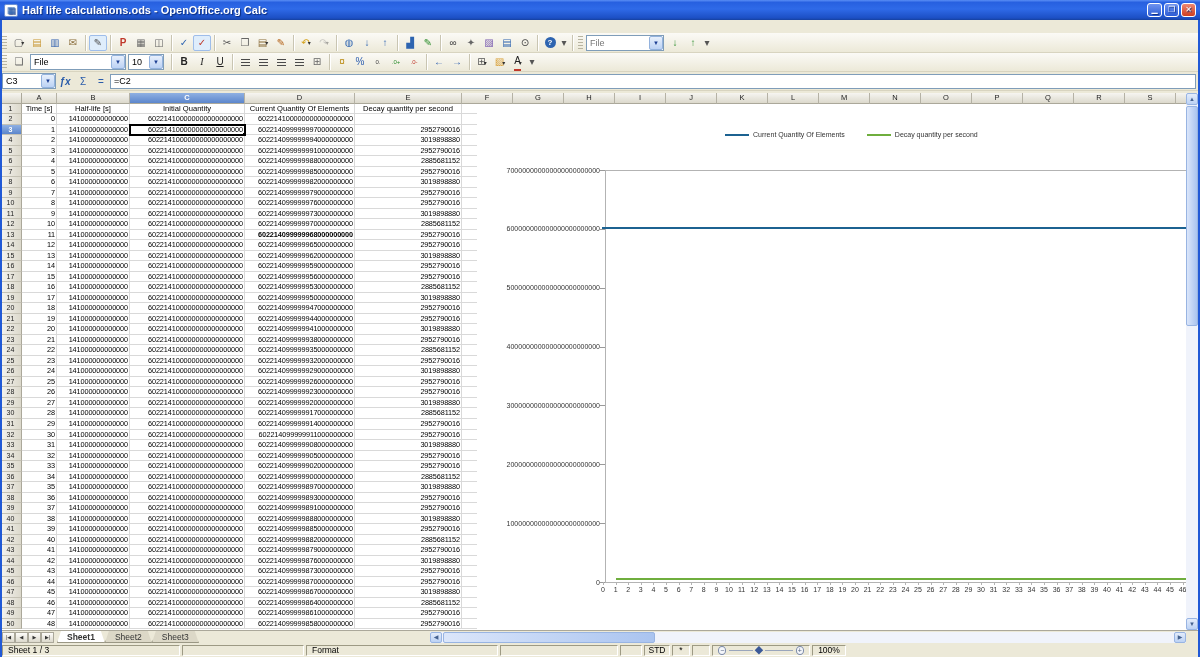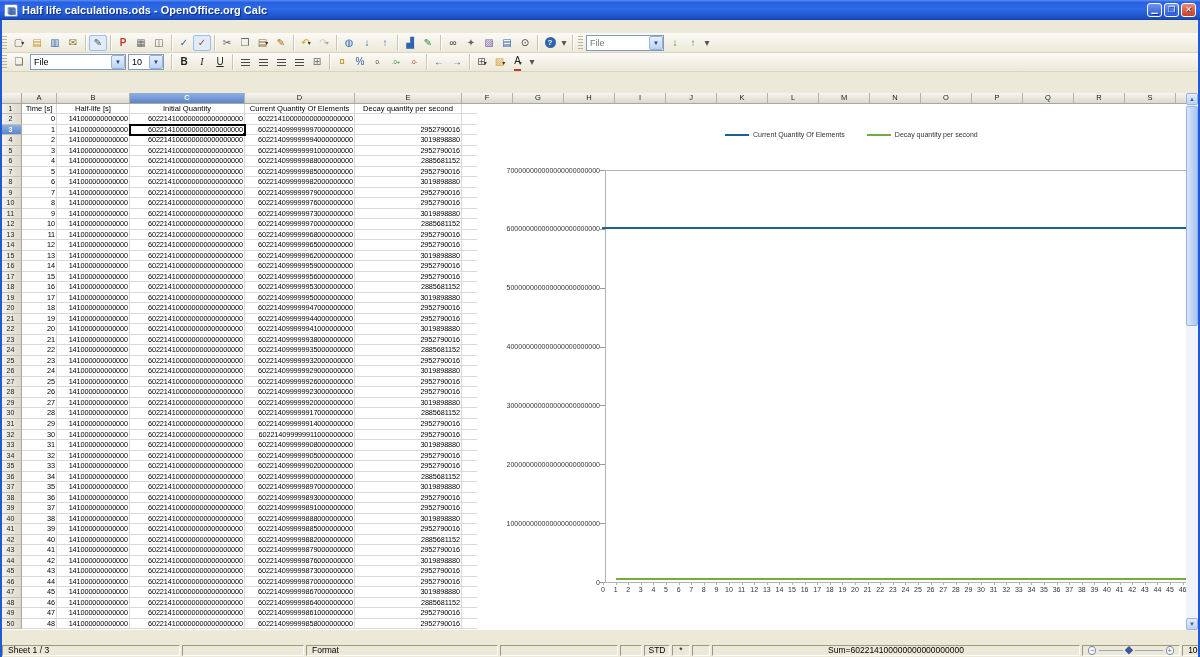--- a/index.html
+++ b/index.html
@@ -330,20 +330,32 @@
         <span class="tbi">
           <span class="g ucolor">A</span>
           <span class="dd">▾</span>
         </span>
         <span class="tbi small">
           <span class="g" style="color: rgb(85, 85, 85);">▾</span>
         </span>
       </span>
   </div>
 
+  <div class="formulabar">
+    <span class="combo" style="width:54px;margin-left:2px;">
+      <span class="val">C3</span>
+      <span class="cdd">▼</span>
+    </span>
+    <span class="fx-btn" style="font-style:italic;font-weight:bold;">ƒx</span>
+    <span class="fx-btn">Σ</span>
+    <span class="fx-btn">=</span>
+    <span class="fb-input">
+      <span>=C2</span>
+    </span>
+  </div>
 
   <div class="grid" id="grid">
     <div class="sel-box">
       <span class="handle"></span>
     </div>
   <div class="g-row">
         <span class="g-corner"></span>
         <span class="g-colhdr" style="width: 35px;">A</span>
         <span class="g-colhdr" style="width: 73px;">B</span>
         <span class="g-colhdr sel" style="width: 115px;">C</span>
@@ -639,21 +651,21 @@
         <span class="g-cell" style="width: 51px;"></span>
         <span class="g-cell" style="width: 51px;"></span>
         <span class="g-cell" style="width: 51px;"></span>
         <span class="g-cell" style="width: 21px;"></span>
       </div>
       <div class="g-row">
         <span class="g-rowhdr">13</span>
         <span class="g-cell" style="width: 35px;">11</span>
         <span class="g-cell" style="width: 73px;">141000000000000</span>
         <span class="g-cell" style="width: 115px;">602214100000000000000000</span>
-        <span class="g-cell" style="width: 110px;">602214099999968000000000</span>
+        <span class="g-cell" style="width: 110px; font-weight: bold;">602214099999968000000000</span>
         <span class="g-cell" style="width: 107px;">2952790016</span>
         <span class="g-cell" style="width: 51px;"></span>
         <span class="g-cell" style="width: 51px;"></span>
         <span class="g-cell" style="width: 51px;"></span>
         <span class="g-cell" style="width: 51px;"></span>
         <span class="g-cell" style="width: 51px;"></span>
         <span class="g-cell" style="width: 51px;"></span>
         <span class="g-cell" style="width: 51px;"></span>
         <span class="g-cell" style="width: 51px;"></span>
         <span class="g-cell" style="width: 51px;"></span>
@@ -1644,41 +1656,54 @@
       <span class="series-line" style="left: 125px; top: 122.554px; width: 584px; height: 2px; background: rgb(28, 98, 145);"></span>
       <span class="series-line" style="left: 138.6px; top: 474px; width: 570.4px; height: 2px; background: rgb(111, 174, 62);"></span>
     </div>
 
   <div class="vscroll">
     <span class="sb-btn" style="left:0;top:0;">▲</span>
     <span class="sb-thumb" style="left:0;top:13px;width:12px;height:220px;"></span>
     <span class="sb-btn" style="left:0;top:525px;">▼</span>
   </div>
 
+  <div class="tabbar">
+    <span class="navbtn" style="margin-left:2px;">|◀</span>
+    <span class="navbtn">◀</span>
+    <span class="navbtn">▶</span>
+    <span class="navbtn">▶|</span>
+    <span id="tabs" style="display:flex;margin-left:3px;">
+        <span class="tab active">Sheet1</span>
+        <span class="tab">Sheet2</span>
+        <span class="tab">Sheet3</span>
+      </span>
+    <span class="hscroll">
+      <span class="sb-btn" style="left:0;top:0;">◀</span>
+      <span class="sb-thumb" style="left:13px;top:0;width:212px;height:11px;"></span>
+      <span class="sb-btn" style="left:744px;top:0;">▶</span>
+    </span>
+  </div>
 
   <div class="statusbar">
     <span class="panel" style="width:178px;">
       <span>Sheet 1 / 3</span>
     </span>
     <span class="panel" style="width:122px;"></span>
     <span class="panel" style="width:192px;">
       <span>Format</span>
     </span>
     <span class="panel" style="width:118px;"></span>
     <span class="panel" style="width:22px;"></span>
     <span class="panel" style="width:26px;justify-content:center;">
       <span>STD</span>
     </span>
     <span class="panel" style="width:18px;justify-content:center;">
       <span>*</span>
     </span>
     <span class="panel" style="width:18px;"></span>
-    <span class="panel" style="width:368px;justify-content:center;">
-      <span>Sum=602214100000000000000000</span>
-    </span>
     <span class="panel zoomslider" style="width:98px;justify-content:center;">
       <span class="zs-circ">−</span>
       <span class="zs-track"></span>
       <span class="zs-thumb"></span>
       <span class="zs-track" style="width:30px;"></span>
       <span class="zs-circ">+</span>
     </span>
     <span class="panel" style="width:34px;justify-content:center;">
       <span>100%</span>
     </span>

